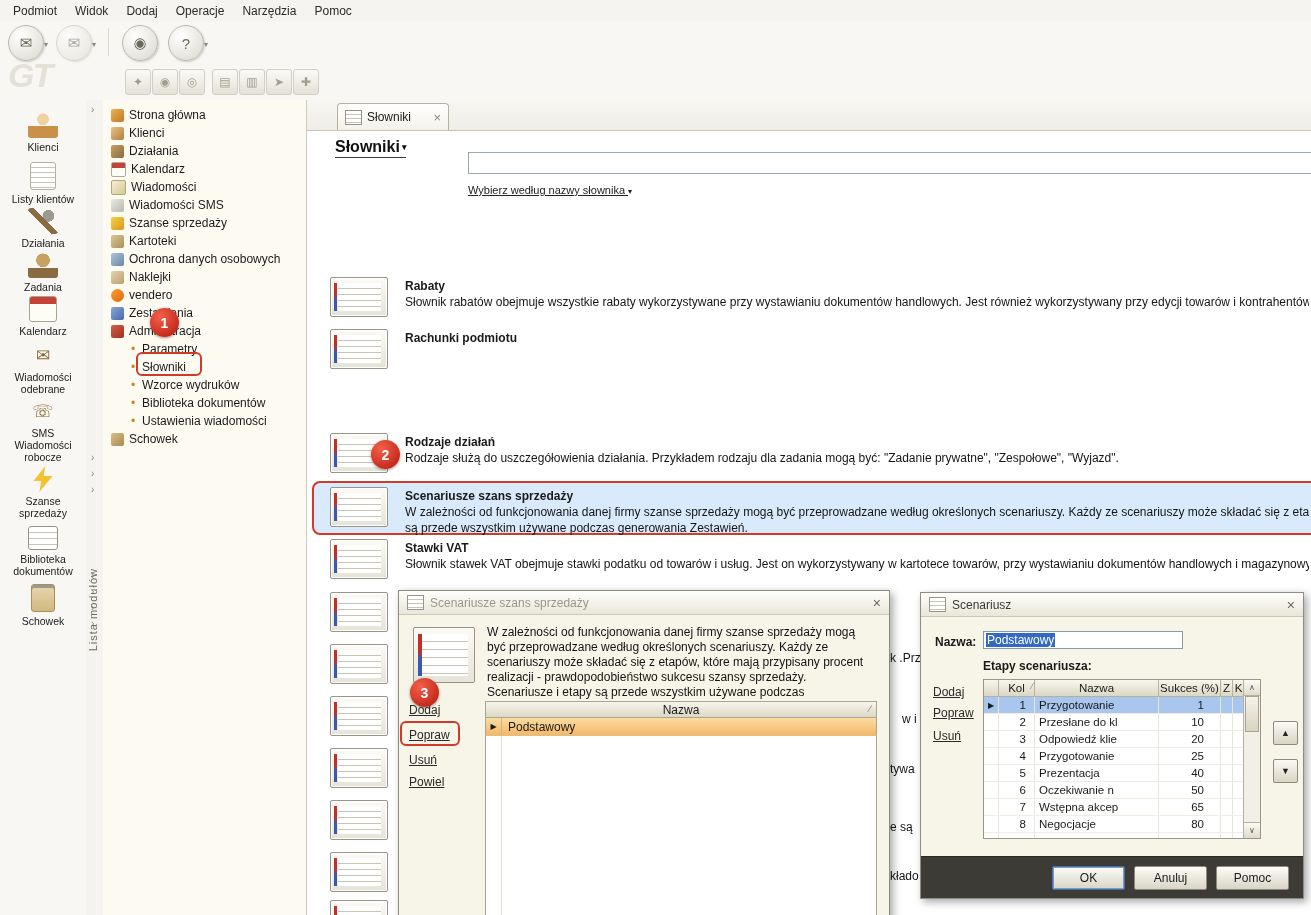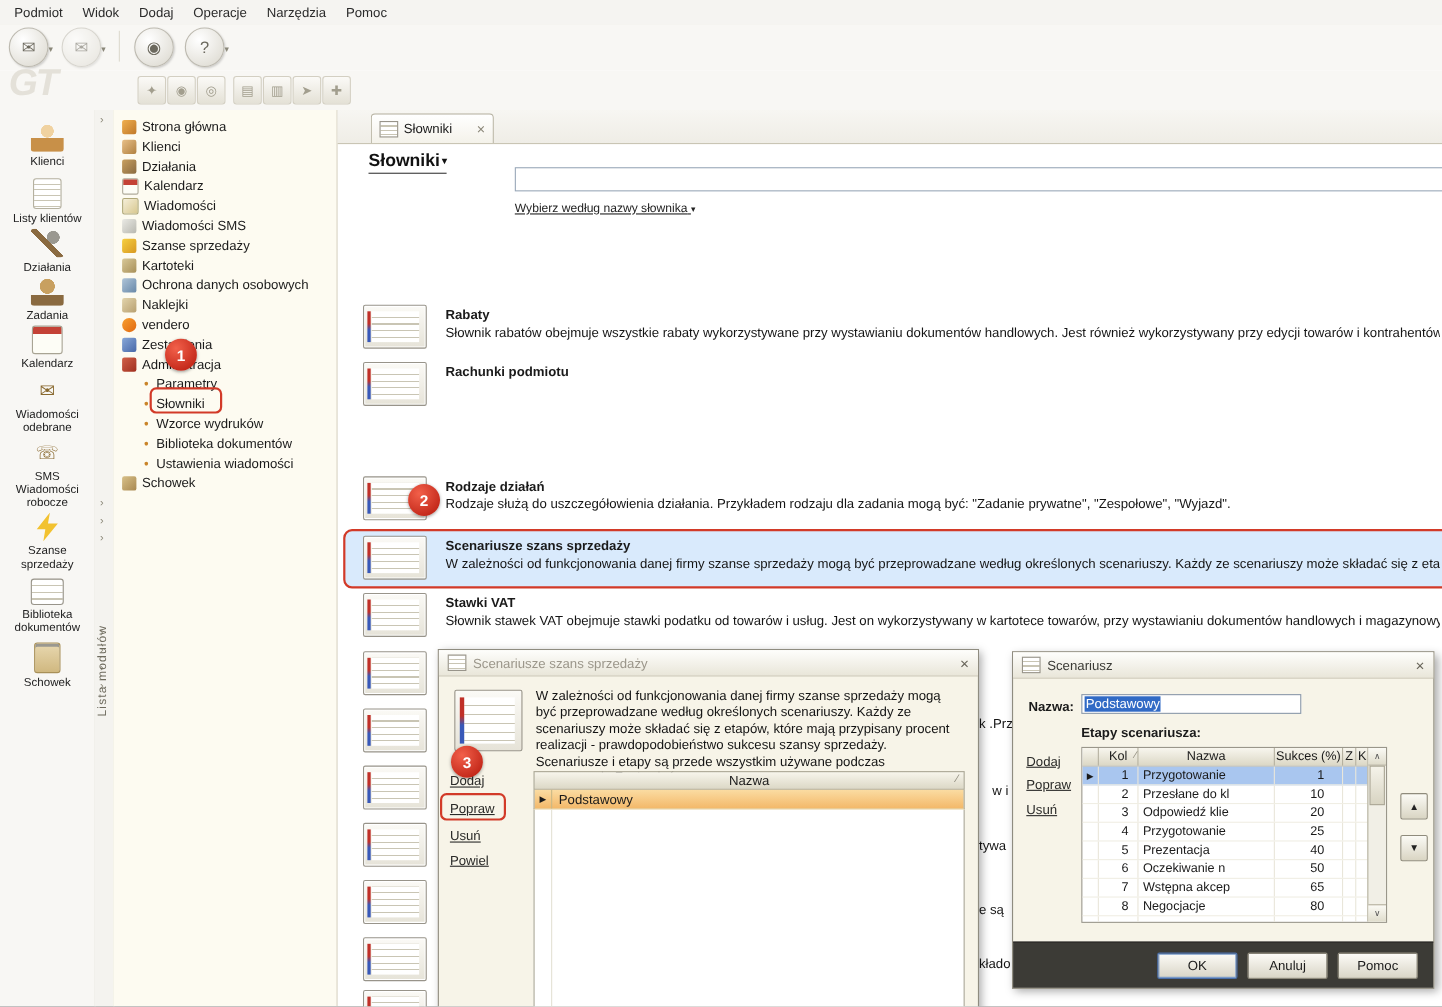--- a/index.html
+++ b/index.html
@@ -369,20 +369,21 @@
     </div>
     <div class="dict-item" style="top:333px;">
       <div class="dict-icon"></div>
       <div class="dict-title">Rodzaje działań</div>
       <div class="dict-desc">Rodzaje służą do uszczegółowienia działania. Przykładem rodzaju dla zadania mogą być: "Zadanie prywatne", "Zespołowe", "Wyjazd".</div>
     </div>
     <div class="dict-item" style="top:387px;">
       <div class="dict-icon"></div>
       <div class="dict-title">Scenariusze szans sprzedaży</div>
       <div class="dict-desc">W zależności od funkcjonowania danej firmy szanse sprzedaży mogą być przeprowadzane według określonych scenariuszy. Każdy ze scenariuszy może składać się z etapów, kt</div>
+      <div class="dict-desc2">są przede wszystkim używane podczas generowania Zestawień.</div>
     </div>
     <div class="dict-item" style="top:439px;">
       <div class="dict-icon"></div>
       <div class="dict-title">Stawki VAT</div>
       <div class="dict-desc">Słownik stawek VAT obejmuje stawki podatku od towarów i usług. Jest on wykorzystywany w kartotece towarów, przy wystawianiu dokumentów handlowych i magazynowyc</div>
     </div>
 
     <div class="dict-icon stack-icon" style="left:23px;top:492px;"></div>
     <div class="dict-icon stack-icon" style="left:23px;top:544px;"></div>
     <div class="dict-icon stack-icon" style="left:23px;top:596px;"></div>

